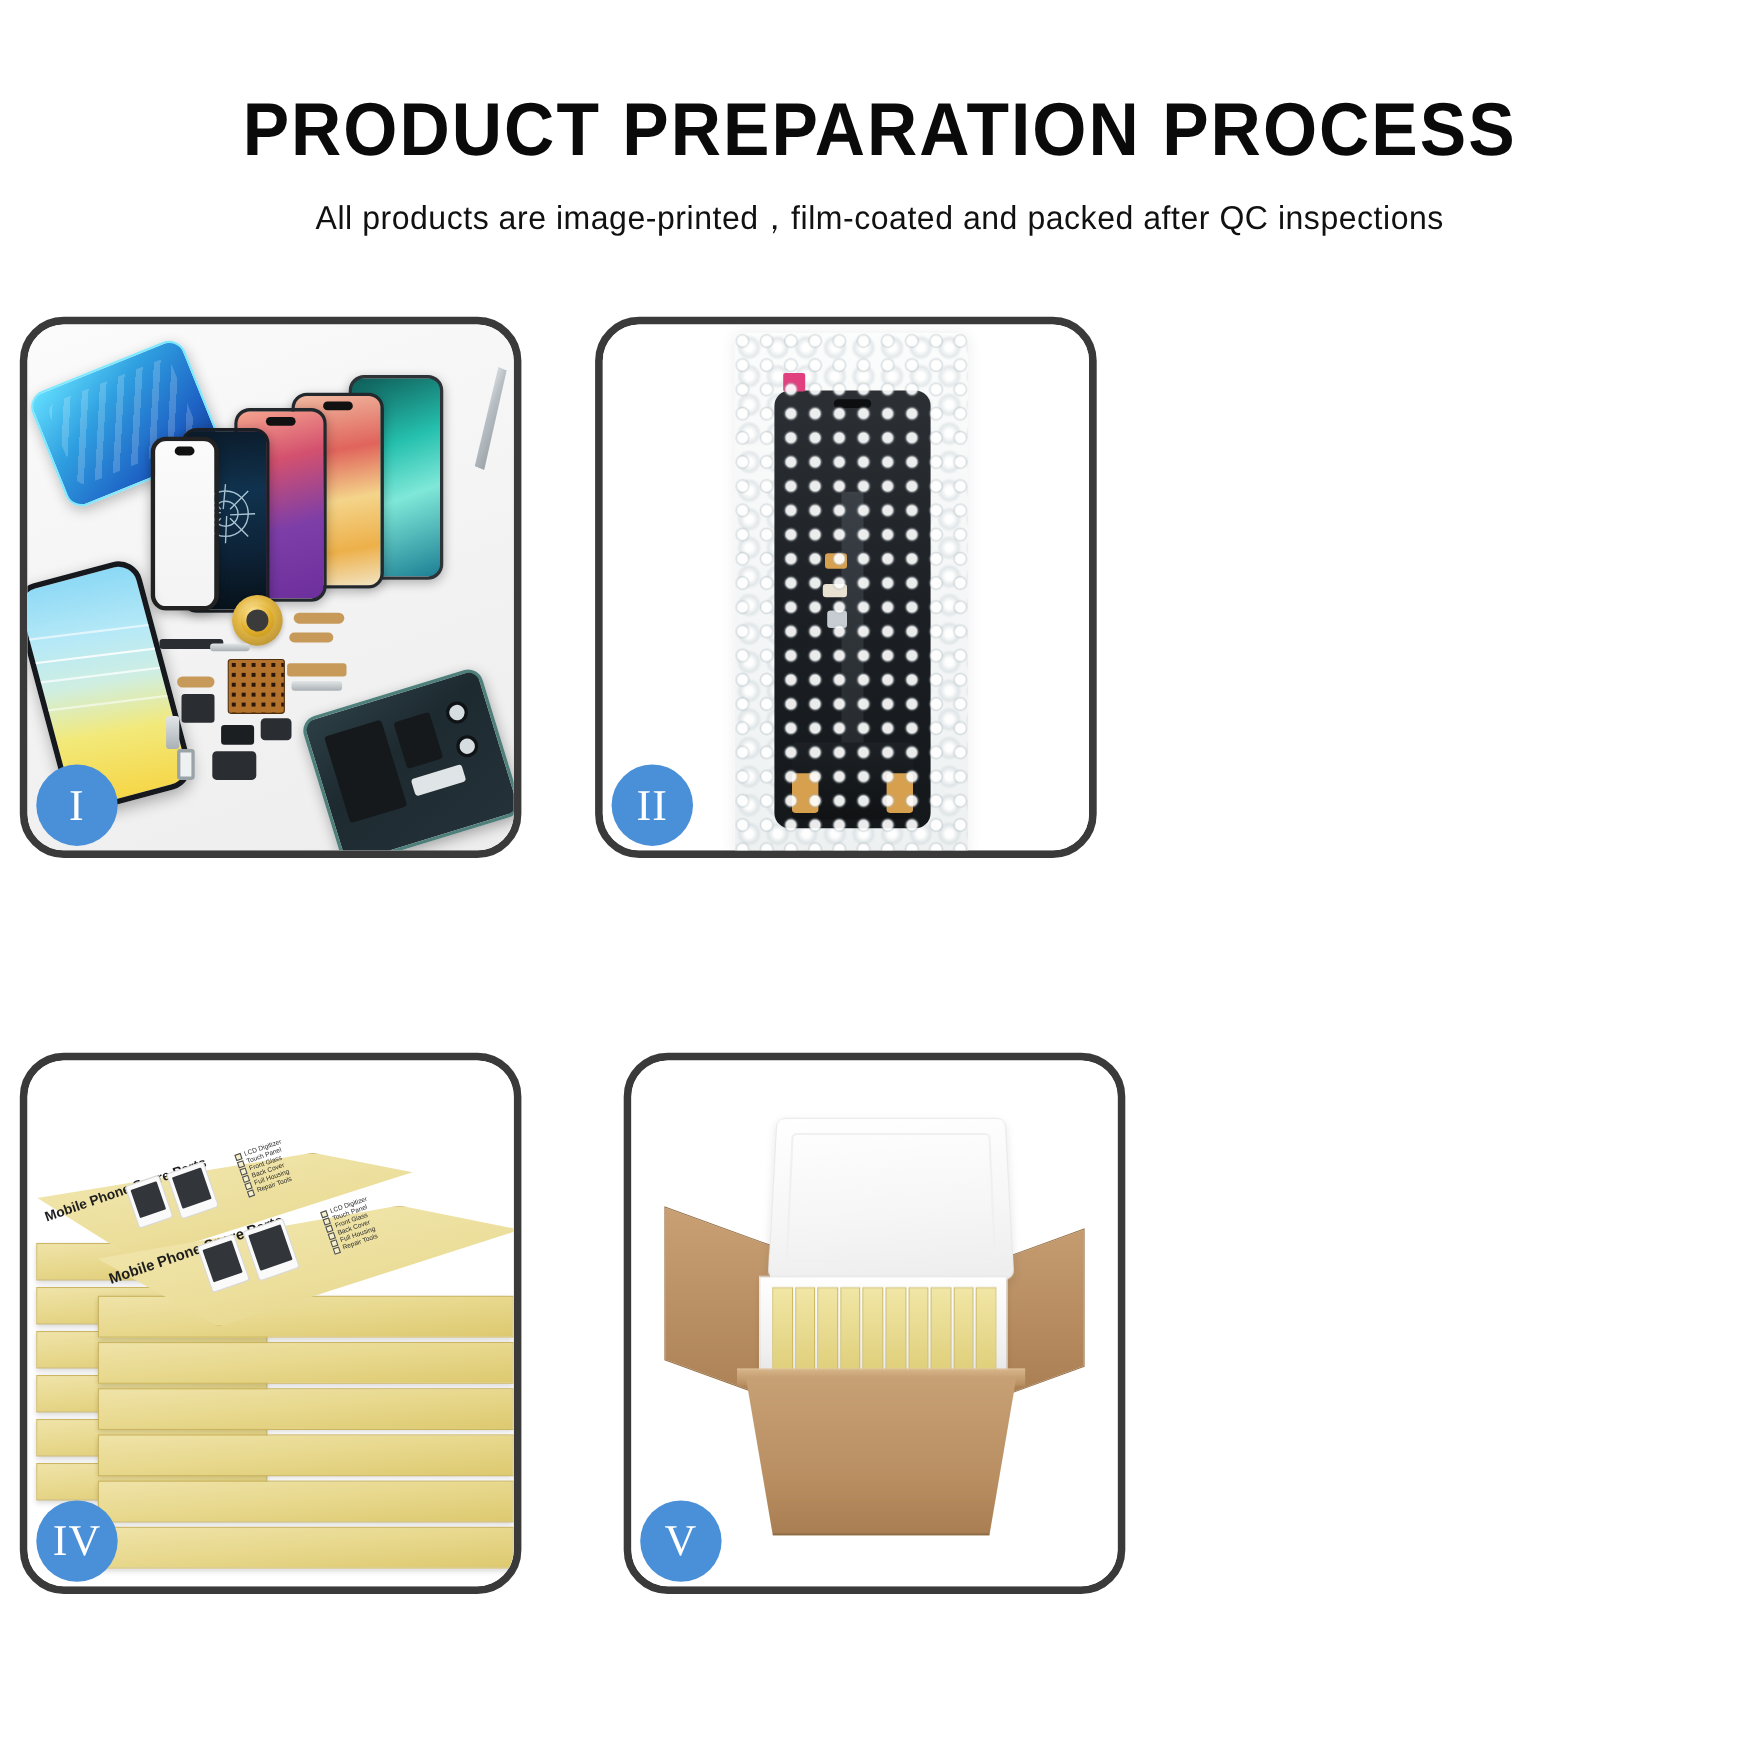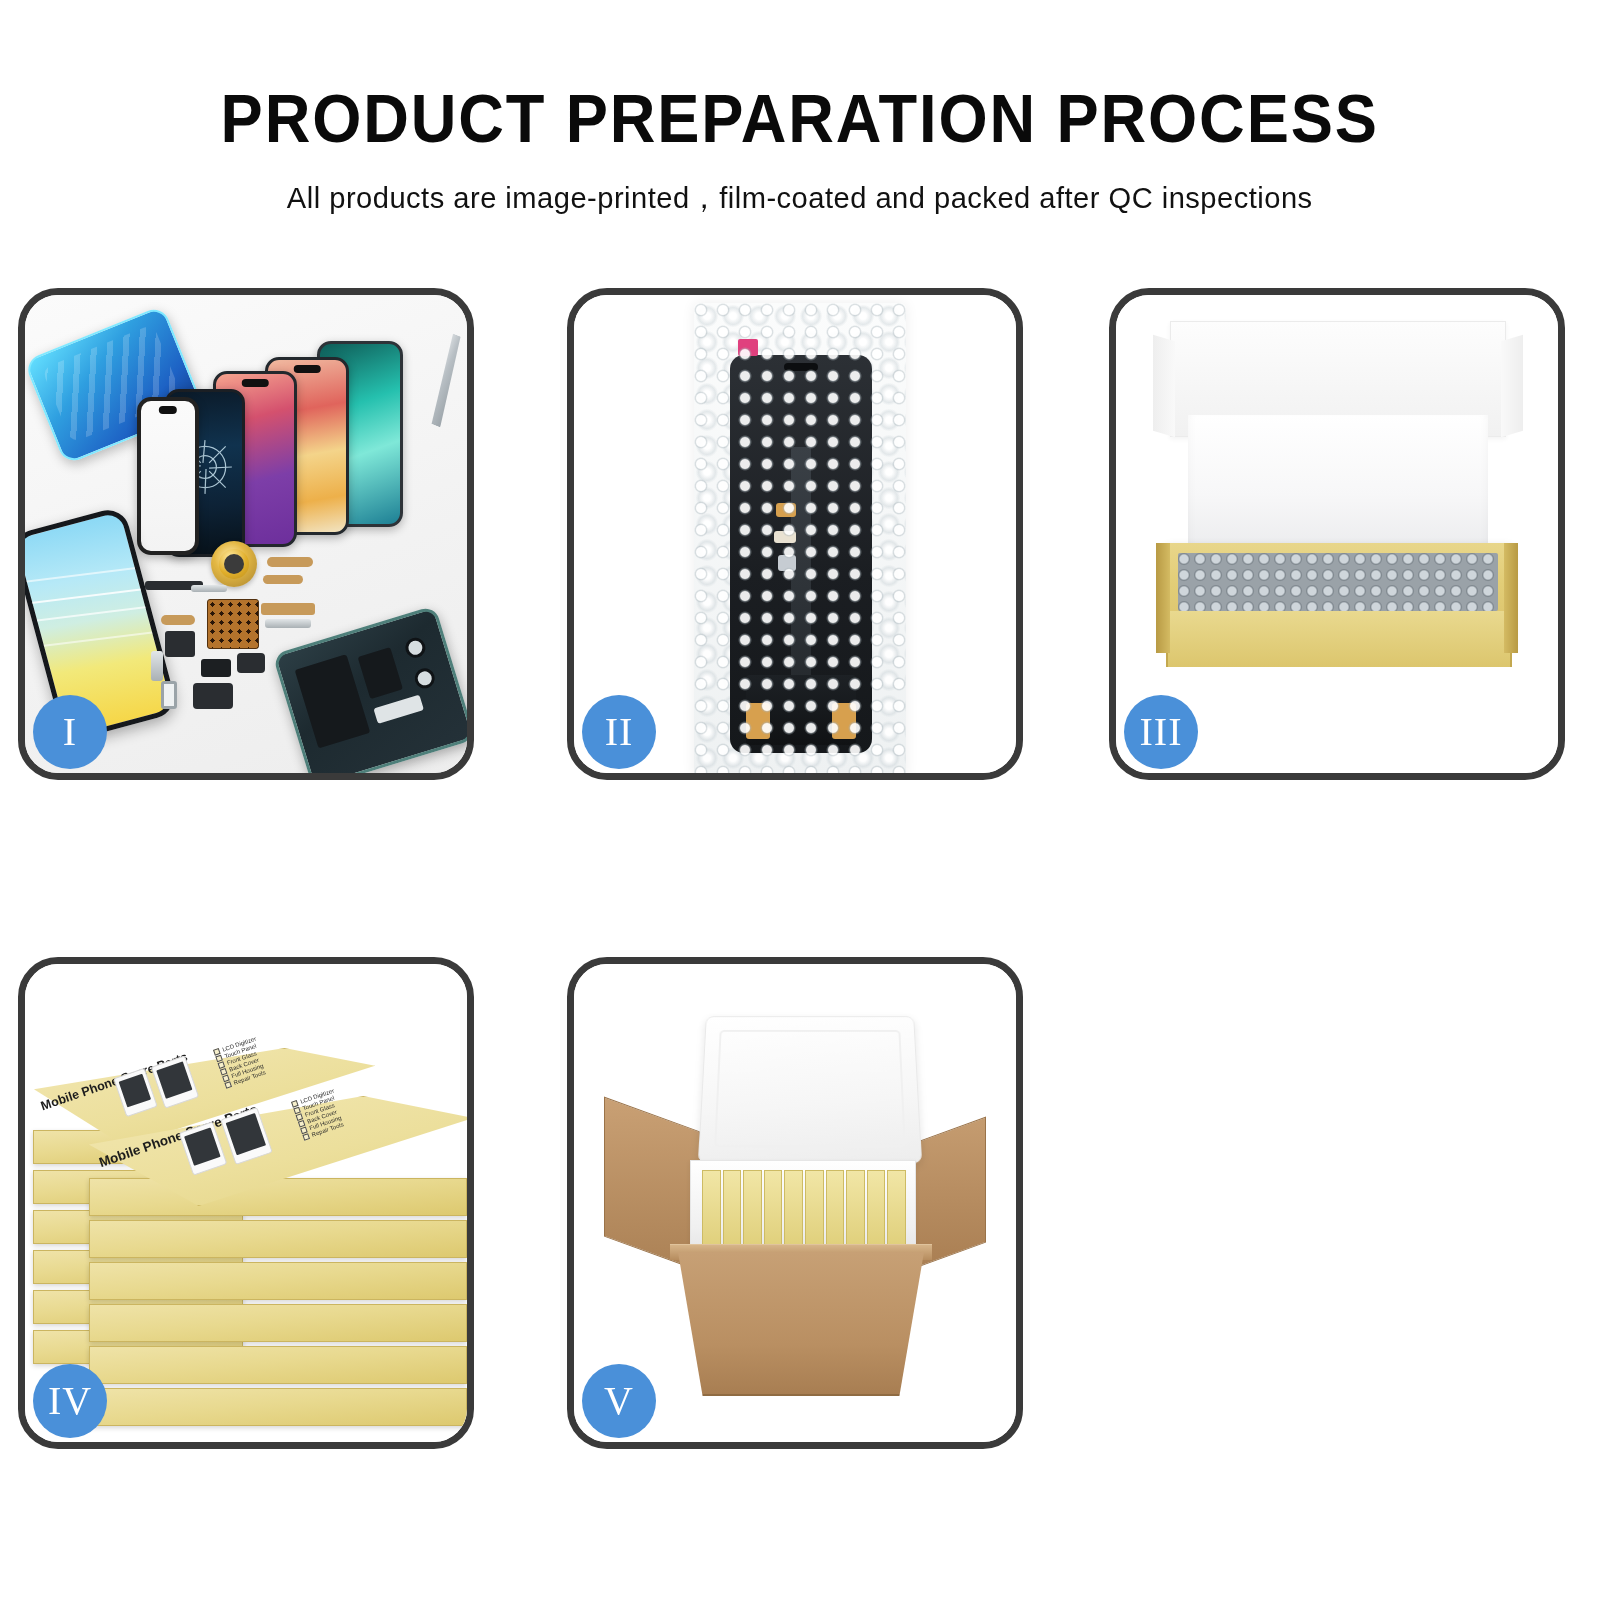--- a/index.html
+++ b/index.html
@@ -46,21 +46,21 @@
     background:#fefefe;
     overflow: visible;
   }
   .panel-inner {
     position:absolute; inset:0;
     border-radius: 33px;
     overflow:hidden;
     background:#fdfdfd;
   }
   .p1 { left:0;    top:0; }
-  .p2 { left:549px; top:0; }
+  .p2 { left:523px; top:0; }
   .p3 { left:1091px; top:0; }
   .p4 { left:0;    top:669px; }
   .p5 { left:549px; top:669px; }
   .p6 { left:1091px; top:669px; }
 
   .badge {
     position:absolute;
     left: 8px; bottom: 4px;
     width: 74px; height: 74px;
     border-radius: 50%;
@@ -406,32 +406,20 @@
             <div class="gold-conn" style="left:16px; bottom:14px; width:24px; height:36px;"></div>
             <div class="gold-conn" style="right:16px; bottom:14px; width:24px; height:36px;"></div>
           </div>
           <div class="pink-tab"></div>
           <div class="bw-bubbles"></div>
         </div>
       </div>
       <div class="badge">II</div>
     </div>
 
-    <div class="panel p3">
-      <div class="panel-inner">
-        <div class="m3-lid"></div>
-        <div class="m3-foam"></div>
-        <div class="m3-tray"></div>
-        <div class="m3-bubble"></div>
-        <div class="m3-tray-front"></div>
-        <div class="m3-flapL"></div>
-        <div class="m3-flapR"></div>
-      </div>
-      <div class="badge">III</div>
-    </div>
 
     <div class="panel p4">
       <div class="panel-inner">
         <div class="stack">
 
           <div class="gbox" style="left:8px;  top:166px; width:210px; height:34px;"></div>
           <div class="gbox" style="left:8px;  top:206px; width:210px; height:34px;"></div>
           <div class="gbox" style="left:8px;  top:246px; width:210px; height:34px;"></div>
           <div class="gbox" style="left:8px;  top:286px; width:210px; height:34px;"></div>
           <div class="gbox" style="left:8px;  top:326px; width:210px; height:34px;"></div>

